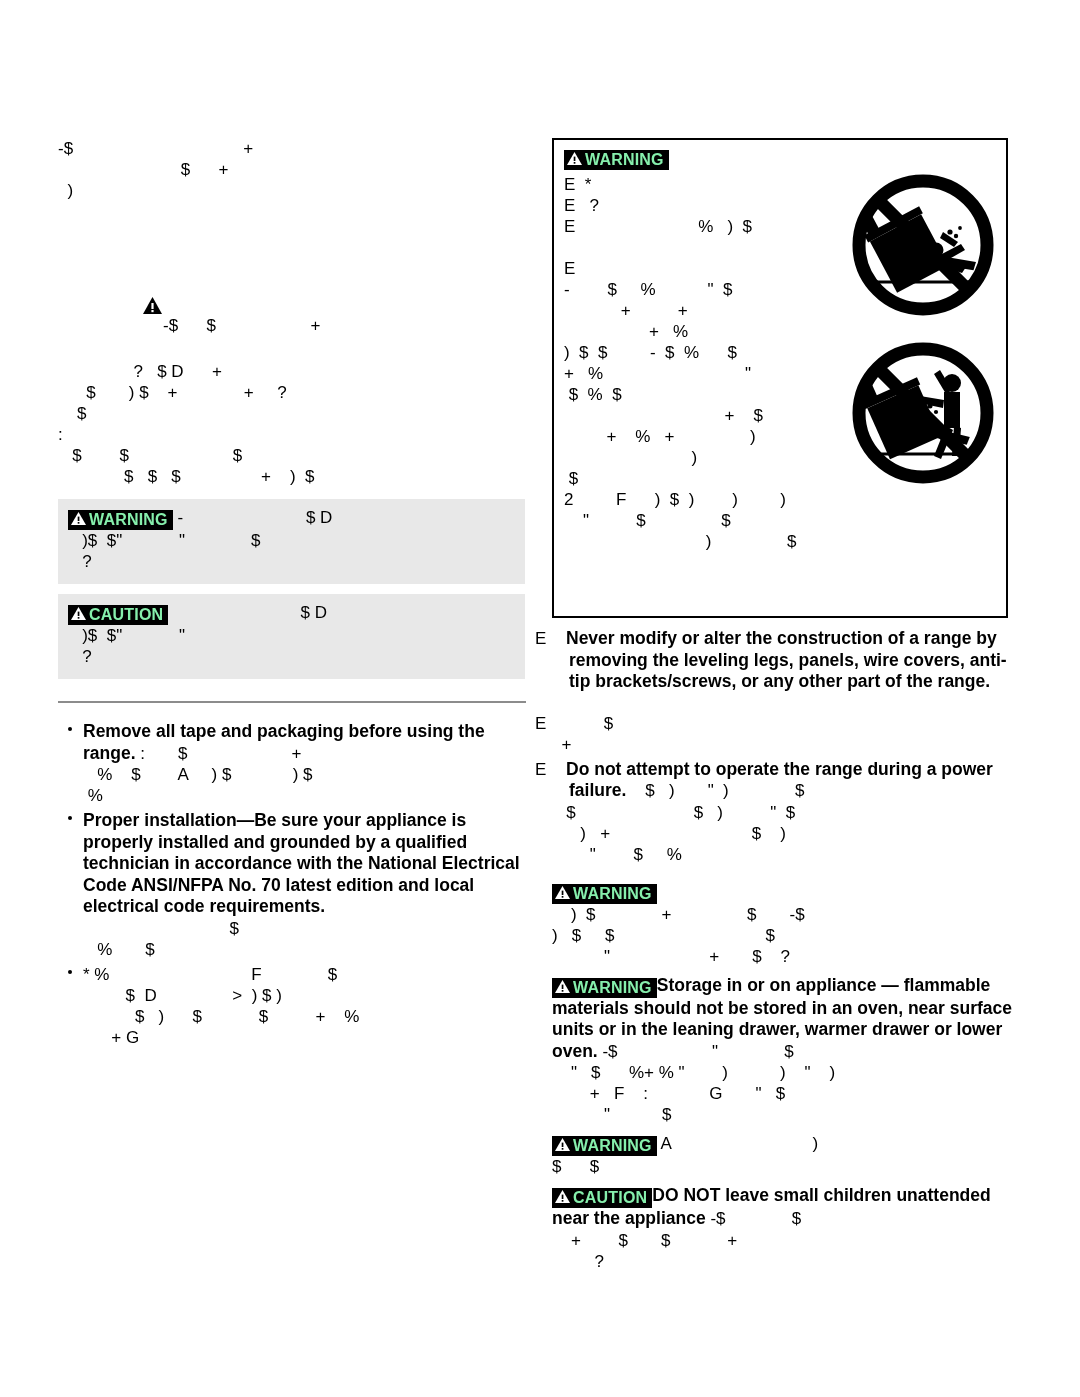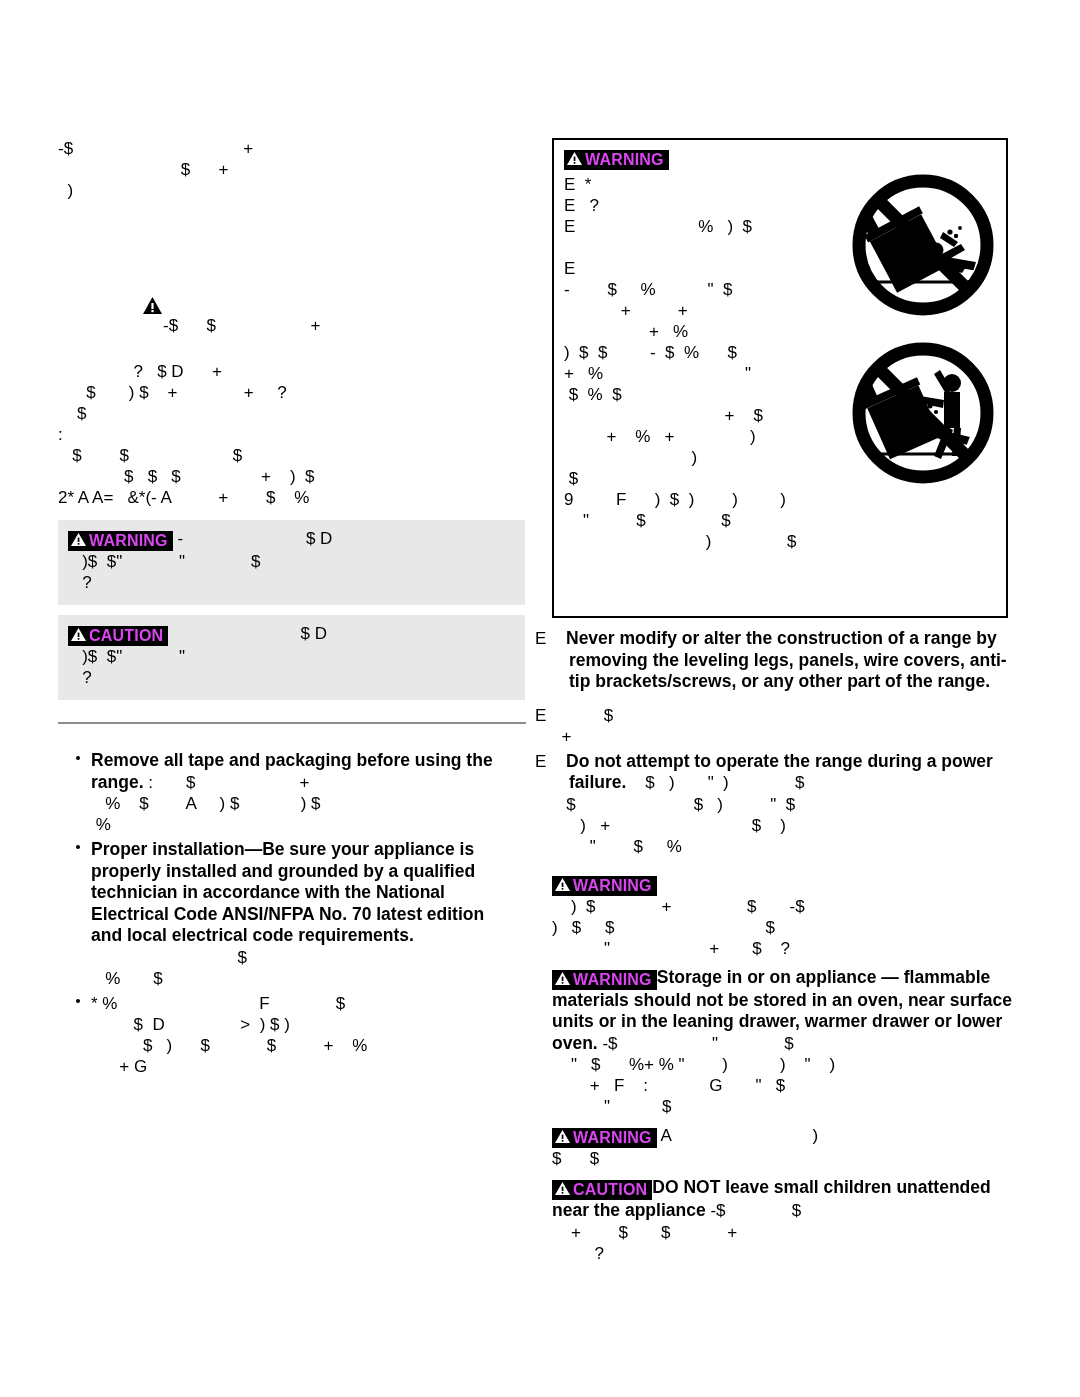--- a/index.html
+++ b/index.html
@@ -53,21 +53,21 @@
   .blk {
     margin: 0;
     padding: 0;
   }
 
   
   .badge {
     display: inline-flex;
     align-items: center;
     background: #000000;
-    color: #d946ef;
+    color: #86efac;
     font-weight: bold;
     font-size: 16px;
     line-height: 16px;
     padding: 2px 5px 2px 3px;
     vertical-align: -2px;
     letter-spacing: 0.2px;
     white-space: nowrap;
   }
   .badge .tri {
     margin-right: 3px;
@@ -95,21 +95,21 @@
   .divider {
     border: none;
     border-top: 2px solid #8c8c8c;
     margin: 0;
     width: 468px;
   }
 
   
   ul.bullets {
     list-style: none;
-    margin: 16px;
+    margin: 8px;
     padding: 0;
   }
   ul.bullets > li {
     position: relative;
     padding-left: 17px;
     margin: 0 0 4px 0;
   }
   ul.bullets > li .dot {
     position: absolute;
     left: 2px;
@@ -175,21 +175,20 @@
             <rect x="8.4" y="13" width="2.2" height="2.2" fill="#fff"></rect>
           </svg>
         </span><span>-$      $                    +</span>
       </div>
       <div class="garbled blk">                ?   $ D      +</div>
       <div class="garbled blk">      $       ) $    +              +     ?</div>
       <div class="garbled blk">    $</div>
       <div class="garbled blk">:</div>
       <div class="garbled blk">   $        $                      $</div>
       <div class="garbled blk">              $   $   $                 +    )  $</div>
-      <div class="garbled blk">2* A A=   &amp;*(- A          +        $    %</div>
     </div>
 
     <div style="height:12px"></div>
 
     <div class="grey-panel">
       <div class="garbled blk"><span class="badge">
             <span class="tri"><svg width="15" height="13" viewBox="0 0 15 13">
                 <path d="M7.5 0 L15 13 L0 13 Z" fill="#fff"></path>
                 <rect x="6.7" y="4.6" width="1.7" height="4.4" fill="#000"></rect>
                 <rect x="6.7" y="10" width="1.7" height="1.7" fill="#000"></rect>
@@ -275,21 +274,21 @@
         <div class="garbled blk">-        $     %           "  $</div>
         <div class="garbled blk">            +          +</div>
         <div class="garbled blk">                  +   %</div>
         <div class="garbled blk">)  $  $         -  $  %      $</div>
         <div class="garbled blk">+   %                              "</div>
         <div class="garbled blk"> $  %  $</div>
         <div class="garbled blk">                                  +    $</div>
         <div class="garbled blk">         +    %   +                )</div>
         <div class="garbled blk">                           )</div>
         <div class="garbled blk"> $</div>
-        <div class="garbled blk">9         F      )  $  )        )         )</div>
+        <div class="garbled blk">2         F      )  $  )        )         )</div>
         <div class="garbled blk">    "          $                $</div>
         <div class="garbled blk">                              )                $</div>
       </div>
 
       <div class="tip-figs">
 
         <svg class="tip-fig" width="150" height="150" viewBox="0 0 150 150">
           <circle cx="75" cy="75" r="64" fill="none" stroke="#000" stroke-width="13"></circle>
           <line x1="30" y1="30" x2="120" y2="120" stroke="#000" stroke-width="13"></line>
           <g transform="rotate(-28 72 72)">
@@ -348,21 +347,21 @@
 
           <line x1="24" y1="116" x2="128" y2="116" stroke="#000" stroke-width="3"></line>
         </svg>
       </div>
     </div>
 
     <div style="height:10px"></div>
 
     <div>
 
-      <div class="hang" style="margin-bottom:12px">
+      <div class="hang" style="margin-bottom:20px">
         <span class="gb garbled">E</span><span class="bold">Never modify or alter the construction of a range by removing the leveling legs, panels, wire covers, anti-tip brackets/screws, or any other part of the range.</span>
       </div>
 
       <div class="hang" style="margin-bottom:4px">
         <span class="gb garbled">E</span><span class="garbled">        $</span>
         <div class="garbled blk">  +</div>
       </div>
 
       <div class="hang" style="margin-bottom:12px">
         <span class="gb garbled">E</span><span class="bold">Do not attempt to operate the range during a power failure.</span><span class="garbled">    $   )       "  )              $</span>

